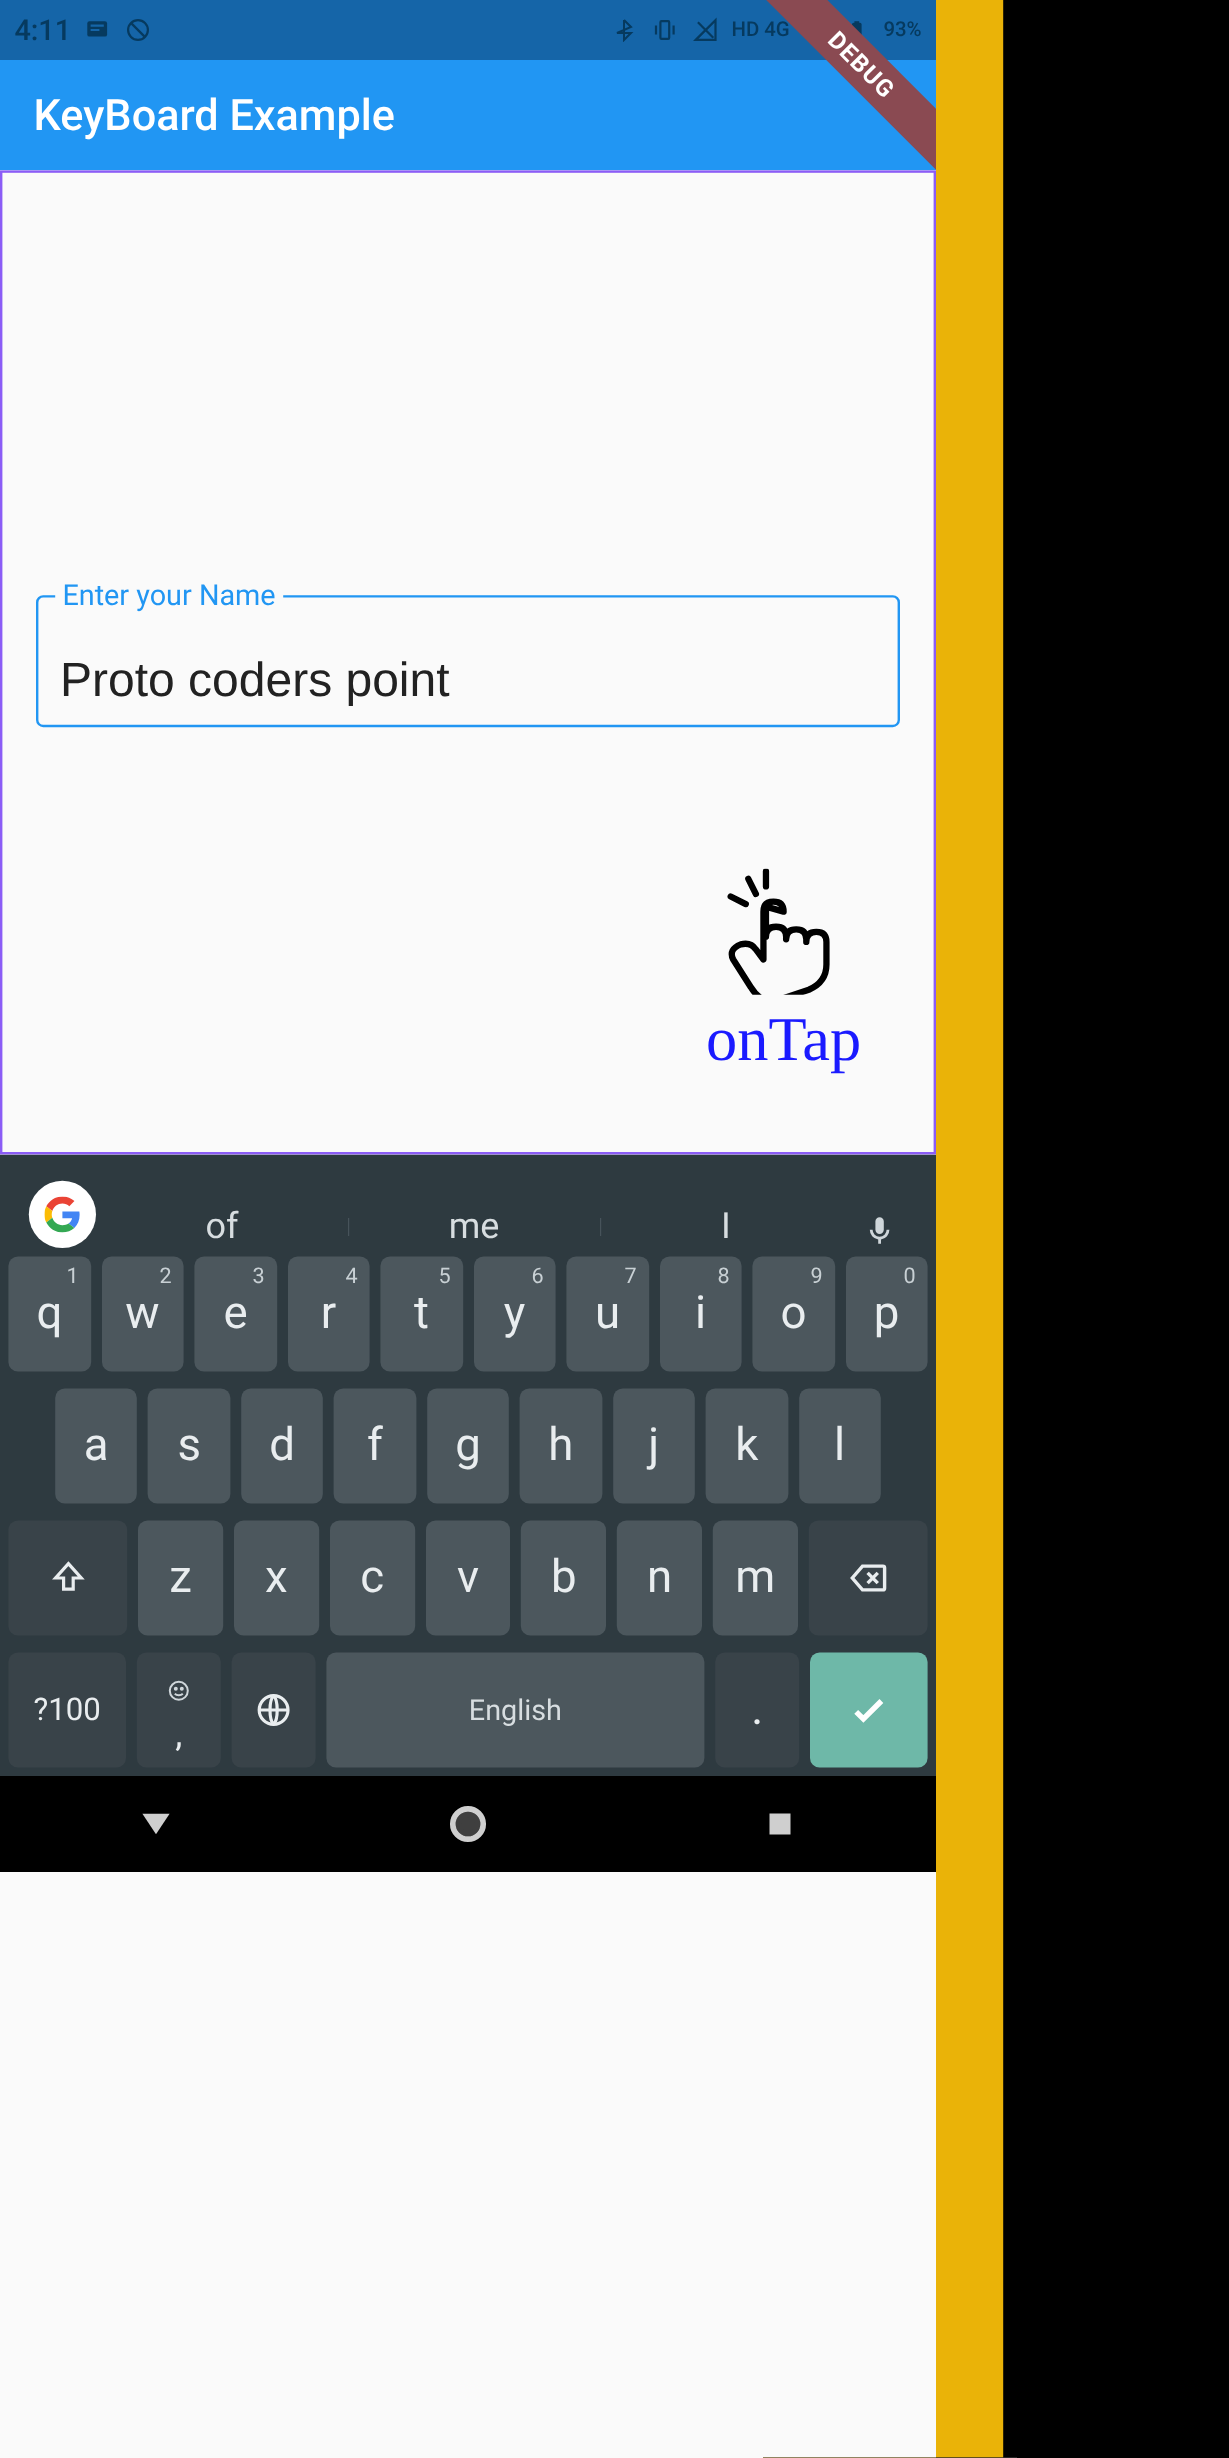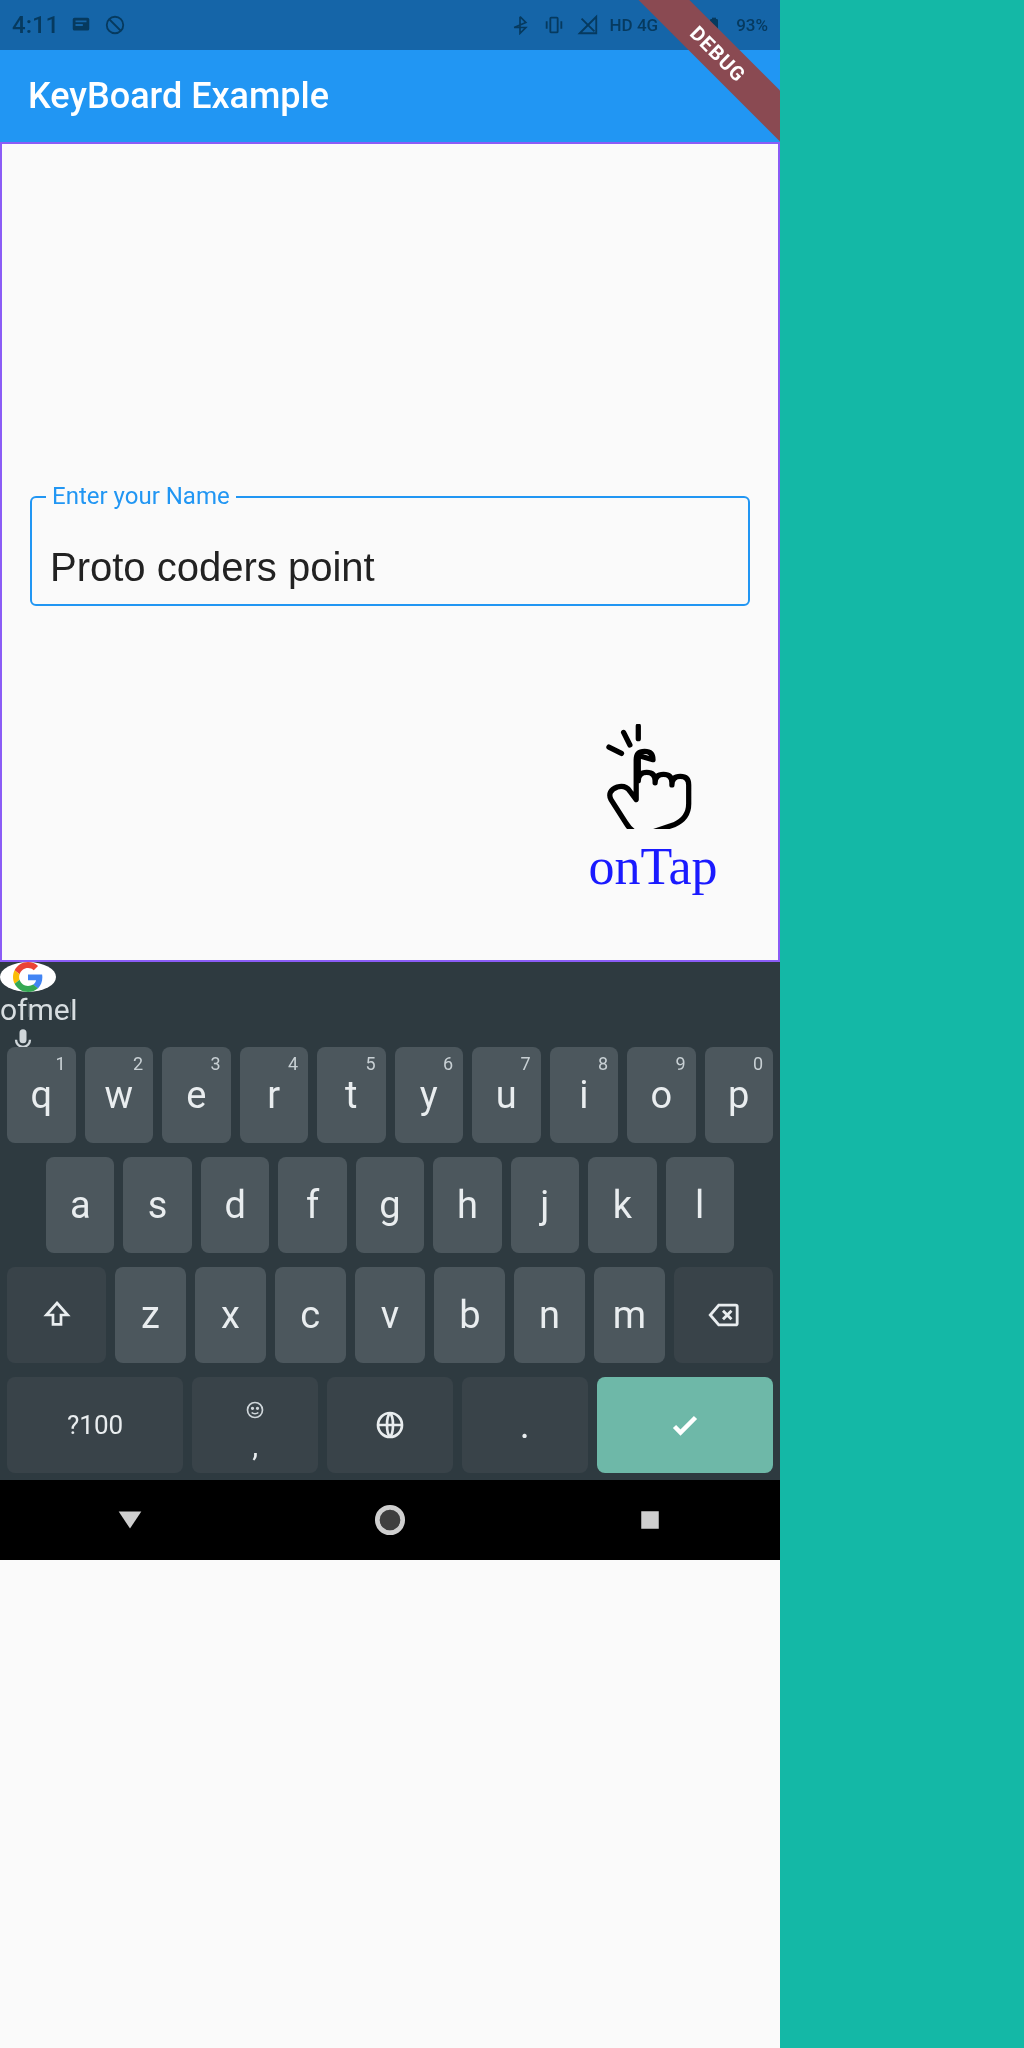--- a/index.html
+++ b/index.html
@@ -26,42 +26,42 @@
   .tap-overlay { position:absolute; right:60px; top:580px; text-align:center; }
   .tap-overlay svg { width:130px; height:105px; }
   .tap-label { font-family: "Times New Roman", serif; color:#1a1aff; font-size:52px; margin-top:4px; }
 
   
   .debug-banner { position:absolute; top:0; right:0; width:170px; height:170px; overflow:hidden; pointer-events:none; }
   .debug-banner .stripe { position:absolute; width:260px; height:36px; background:#8a4a52; color:#fff; font-weight:700; font-size:20px; display:flex; align-items:center; justify-content:center; transform:rotate(45deg); top:36px; right:-68px; letter-spacing:1px; }
 
   
   .keyboard { background:#2e3a40; width:100%; }
-  .suggest { height:78px; display:flex; align-items:flex-start; padding:0 0;flex-direction:column; }
+  .suggest { height:78px; display:flex; align-items:flex-end; padding:0 24px; }
   .gbtn { width:56px; height:56px; border-radius:50%; background:#fff; display:flex; align-items:center; justify-content:center; }
   .sug-items { flex:1; display:flex; }
   .sug { flex:1; text-align:center; color:#d7dde0; font-size:30px; position:relative; }
   .sug + .sug::before { content:""; position:absolute; left:0; top:10px; bottom:10px; width:1px; background:#47535a; }
   .mic { width:46px; color:#cfd6da; display:flex; align-items:center; justify-content:center; }
 
   .krow { display:flex; gap:9px; padding:7px 7px; }
   .key { background:#4c575d; color:#e9edef; border-radius:8px; height:96px; display:flex; align-items:center; justify-content:center; font-size:38px; position:relative; flex:1; }
   .key .sup { position:absolute; top:6px; right:10px; font-size:18px; color:#c8d0d4; }
   .row2 { padding-left:46px; padding-right:46px; }
   .key-dark { background:#394349; }
   .spacebar { flex:4.5; background:#4c575d; font-size:24px; color:#d7dde0; }
   .enter { background:#6eb8a8; }
   .krow.bottom .key { height:96px; }
 
   
   .navbar { height:80px; background:#000; display:flex; align-items:center; justify-content:space-around; }
   .navbtn { color:#cfcfcf; width:44px; height:44px; display:flex; align-items:center; justify-content:center; }
 
   
-  .outer { width:1024px; height:2048px; background:#14b8a6; }
+  .outer { width:836px; height:2048px; background:#eab308; }
 </style>
 </head>
 <body>
 
 <div class="outer">
 <div class="frame">
 
   <div class="statusbar">
     <div class="status-left">
       <span>4:11</span>
@@ -217,20 +217,21 @@
               </svg>
         </span>
         <span style="position:absolute;bottom:10px;font-size:30px">,</span>
       </div>
       <div class="key key-dark" style="flex:1">
         <svg viewBox="0 0 24 24" width="32" height="32" fill="none" stroke="#e9edef" stroke-width="2">
               <circle cx="12" cy="12" r="9"></circle>
               <path d="M3 12h18M12 3c3 3 3 15 0 18M12 3c-3 3-3 15 0 18"></path>
             </svg>
       </div>
+      <div class="key spacebar">English</div>
       <div class="key key-dark" style="flex:1">
             <span>.</span>
           </div>
       <div class="key enter" style="flex:1.4">
         <svg viewBox="0 0 24 24" width="36" height="36" fill="none" stroke="#fff" stroke-width="3">
               <path d="M5 13l4 4L19 7"></path>
             </svg>
       </div>
     </div>
   </div>

